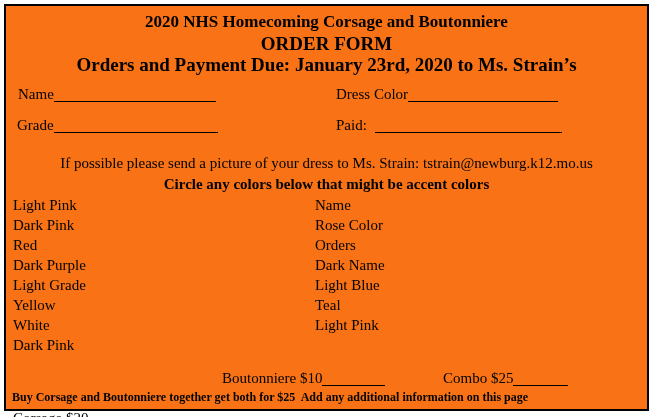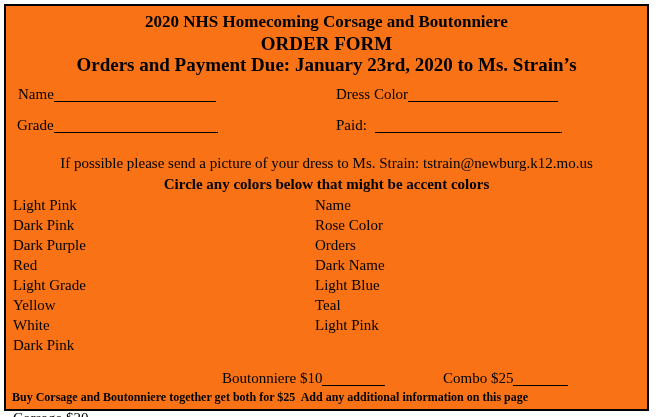--- a/index.html
+++ b/index.html
@@ -73,22 +73,22 @@
     <div class="abs line" style="top:109px; left:330px;">
       <span>Paid:</span><span class="blank w-paid"></span>
     </div>
 
     <div class="abs centered line" style="top:147px;">If possible please send a picture of your dress to Ms. Strain: tstrain@newburg.k12.mo.us</div>
     <div class="abs centered line bold" style="top:168px;">Circle any colors below that might be accent colors</div>
 
     <div class="abs" style="top:189px; left:7px;">
       <div class="colcell">Light Pink</div>
       <div class="colcell">Dark Pink</div>
+      <div class="colcell">Red</div>
       <div class="colcell">Dark Purple</div>
-      <div class="colcell">Red</div>
       <div class="colcell">Light Grade</div>
       <div class="colcell">Yellow</div>
       <div class="colcell">White</div>
       <div class="colcell">Dark Pink</div>
     </div>
     <div class="abs" style="top:189px; left:309px;">
       <div class="colcell">Name</div>
       <div class="colcell">Rose Color</div>
       <div class="colcell">Orders</div>
       <div class="colcell">Dark Name</div>

